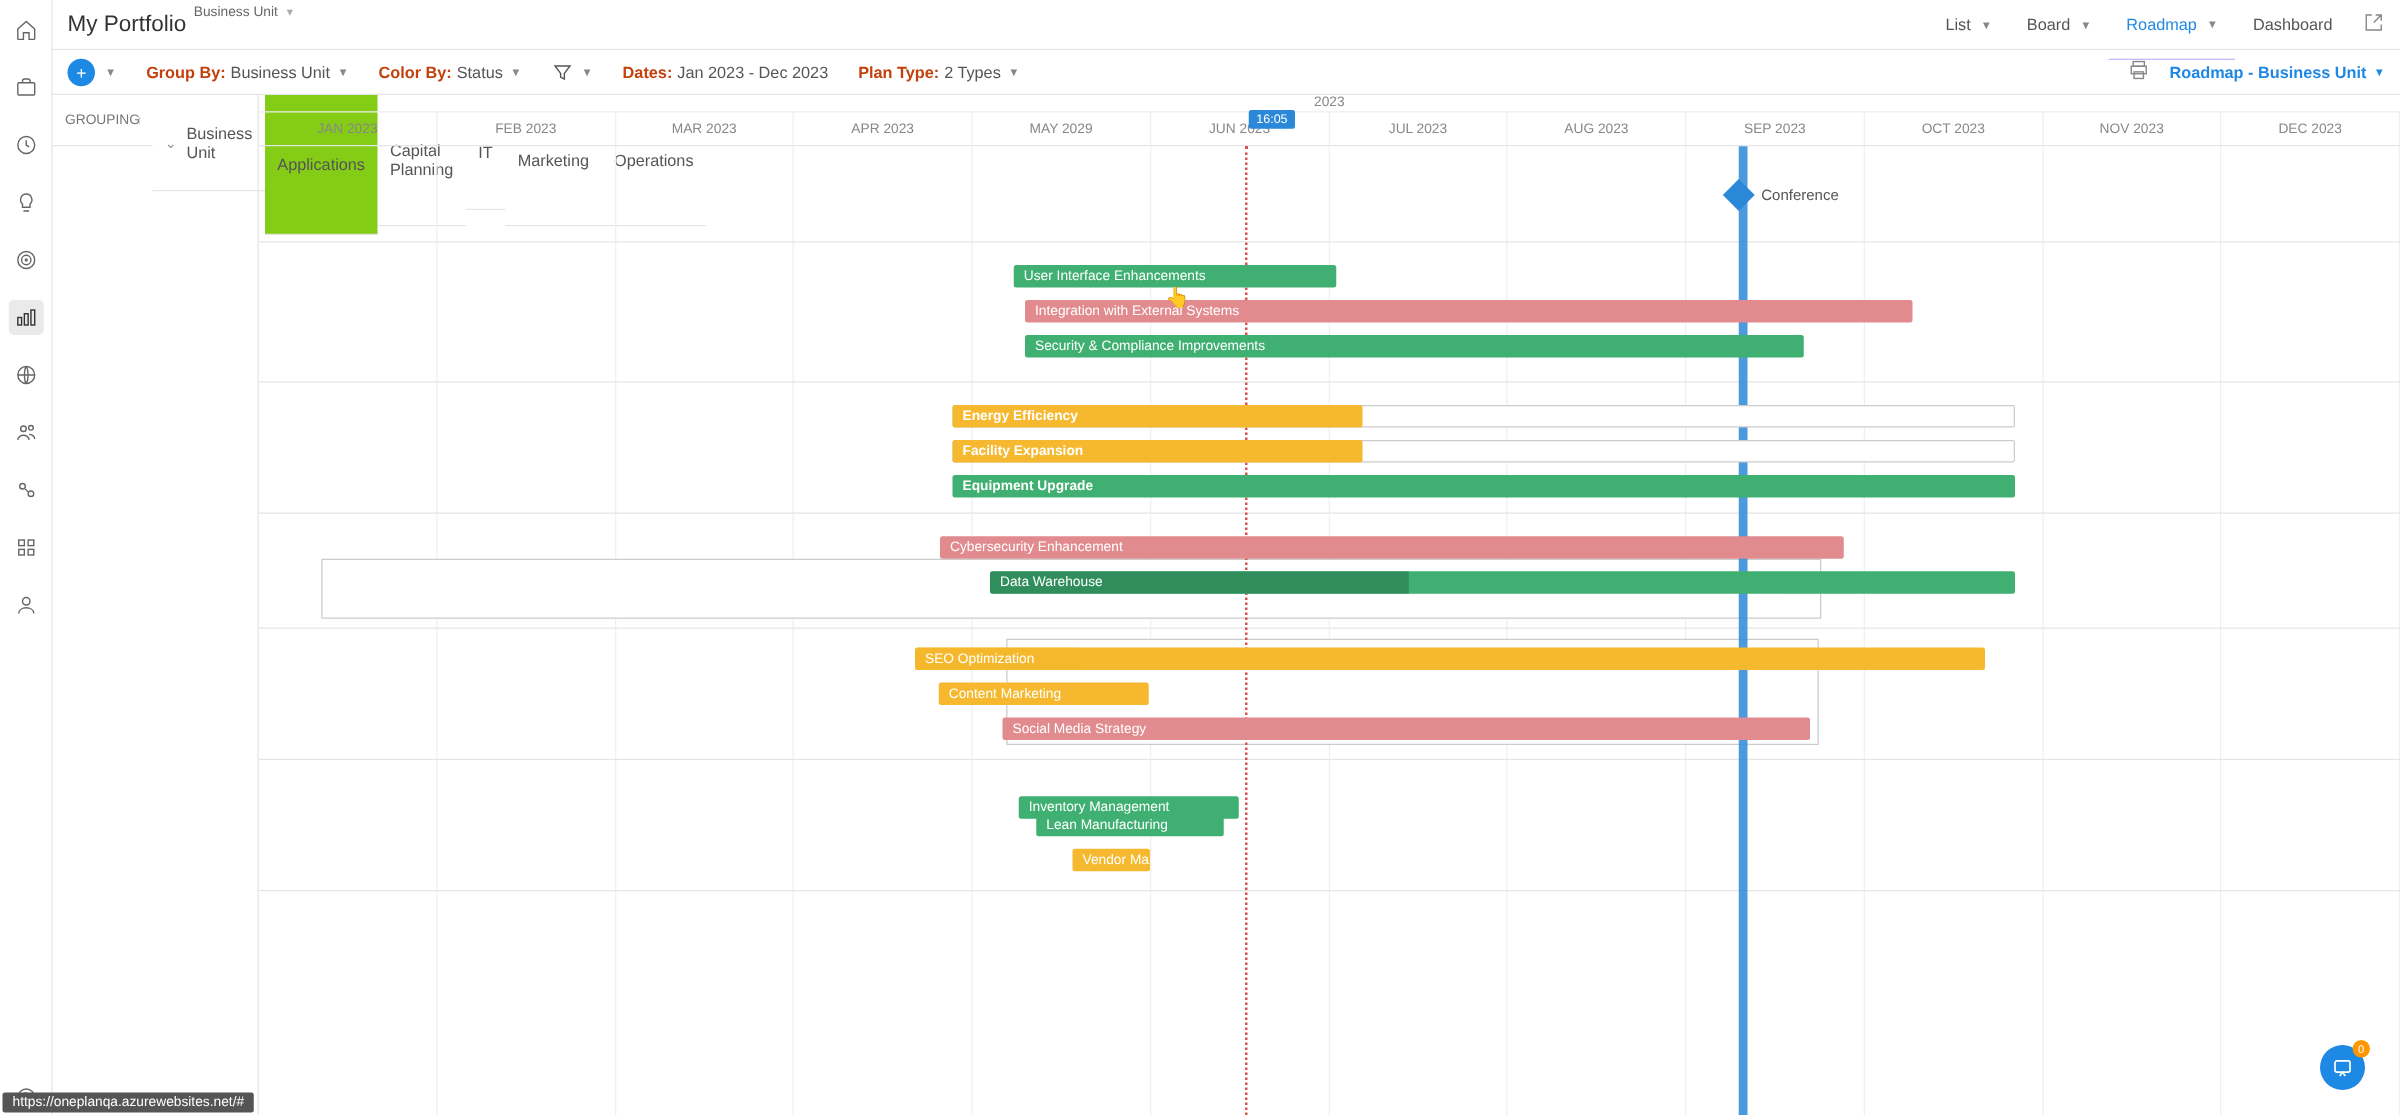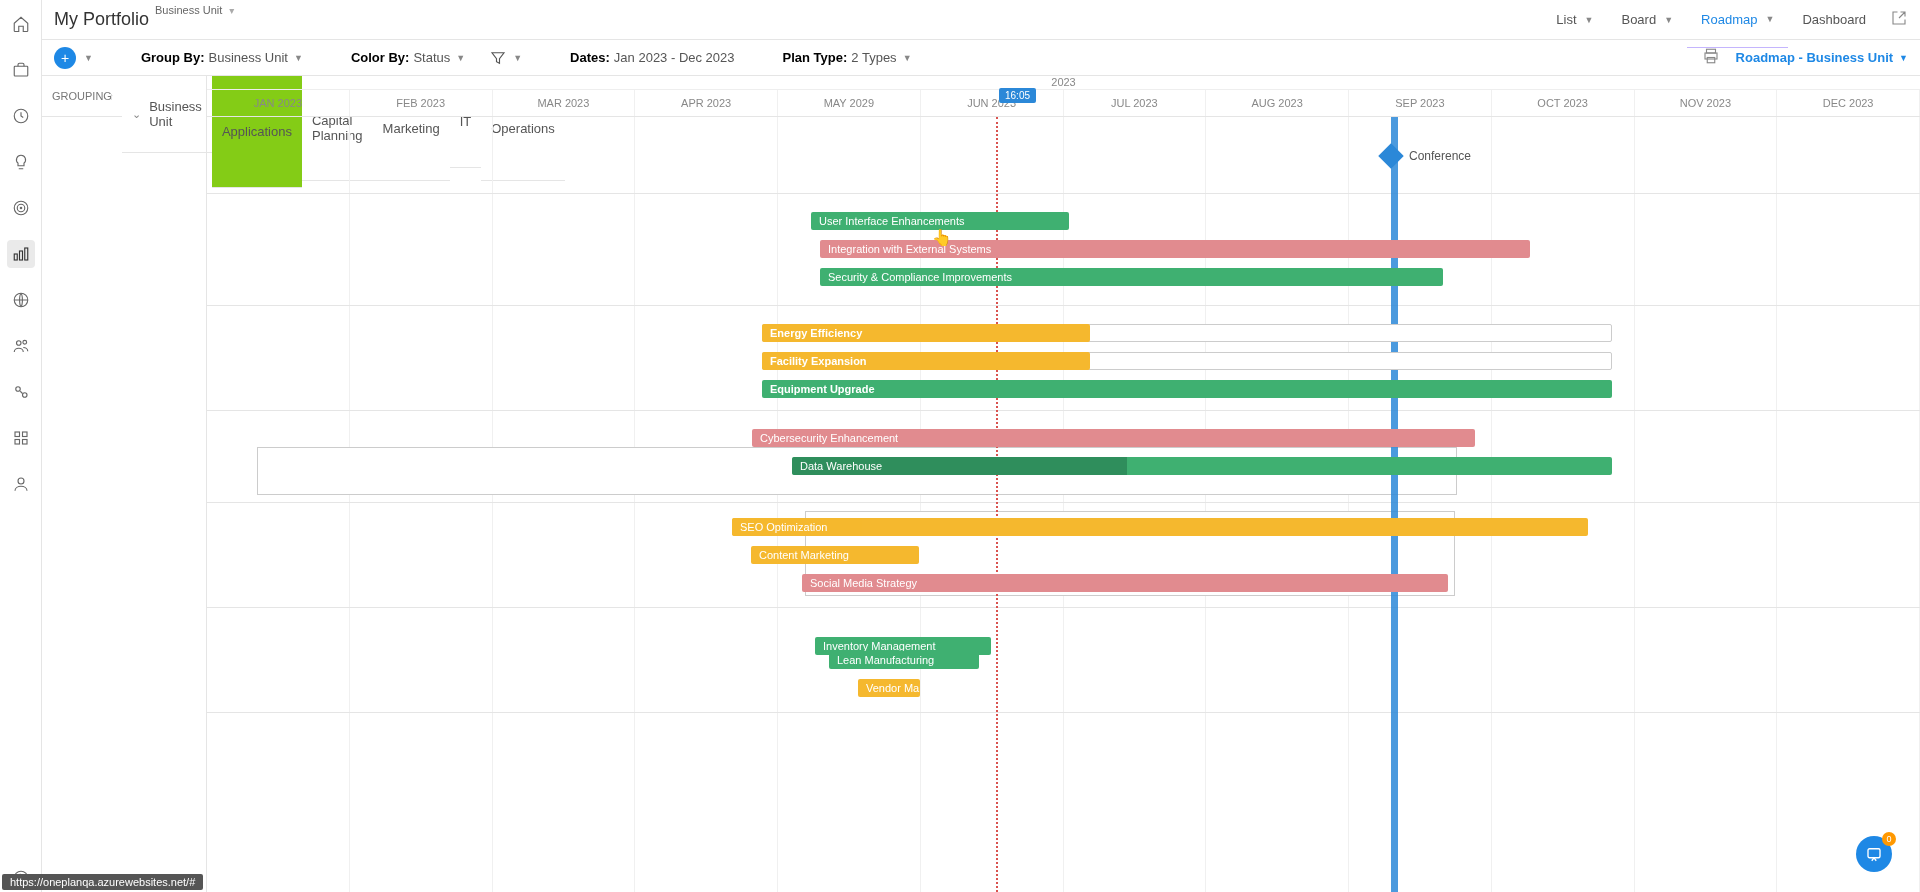--- a/index.html
+++ b/index.html
@@ -23,21 +23,21 @@
 .header .views { margin-left: auto; display: flex; align-items: center; gap: 0; }
 .header .view-btn { padding: 0 14px; height: 56px; display: flex; align-items: center; cursor: pointer; color: #555; font-size: 13px; }
 .header .view-btn .drop { margin-left: 8px; font-size: 9px; color: #888; }
 .header .view-btn.active { color: #1e88e5; border-bottom: 1px solid #c4b5fd; }
 .header .popout { margin-left: 10px; color: #888; cursor: pointer; }
 
 
 .toolbar { height: 36px; display: flex; align-items: center; padding: 0 12px; border-bottom: 1px solid #e5e5e5; gap: 24px; }
 .add-btn { width: 22px; height: 22px; border-radius: 50%; background: #1e88e5; color: #fff; display: flex; align-items: center; justify-content: center; font-size: 14px; cursor: pointer; }
 .toolbar .filter-item { display: flex; align-items: center; gap: 4px; cursor: pointer; color: #555; }
-.toolbar .filter-item b { font-weight: 600; color: #000000; margin-left: 24px; }
+.toolbar .filter-item b { font-weight: 600; color: #c2410c; }
 .toolbar .drop { font-size: 9px; color: #888; margin-left: 2px; }
 .toolbar .right { margin-left: auto; display: flex; align-items: center; gap: 16px; }
 .toolbar .right .view-name { color: #1e88e5; font-weight: 600; }
 .toolbar .print-icon { color: #888; cursor: pointer; }
 
 
 .timeline-wrap { flex: 1; display: flex; overflow: hidden; position: relative; }
 .group-col { width: 165px; border-right: 1px solid #e5e5e5; display: flex; flex-direction: row; }
 .group-header { height: 41px; display: flex; align-items: center; padding: 0 10px; font-size: 11px; color: #777; border-bottom: 1px solid #e5e5e5; position: relative; }
 .group-header .sort-icon { position: absolute; right: 8px; color: #bbb; font-size: 10px; }
@@ -267,25 +267,25 @@
         <div class="group-row parent">
           <span class="chev-down">⌄</span>
           <span>Business Unit</span>
         </div>
         <div class="group-row applications">
             <span>Applications</span>
           </div>
         <div class="group-row capital">
             <span>Capital Planning</span>
           </div>
+        <div class="group-row it">
+            <span>IT</span>
+          </div>
         <div class="group-row marketing">
             <span>Marketing</span>
-          </div>
-        <div class="group-row it">
-            <span>IT</span>
           </div>
         <div class="group-row operations">
             <span>Operations</span>
           </div>
       </div>
 
       <div class="timeline">
         <div class="year-row">
             <span>2023</span>
           </div>

